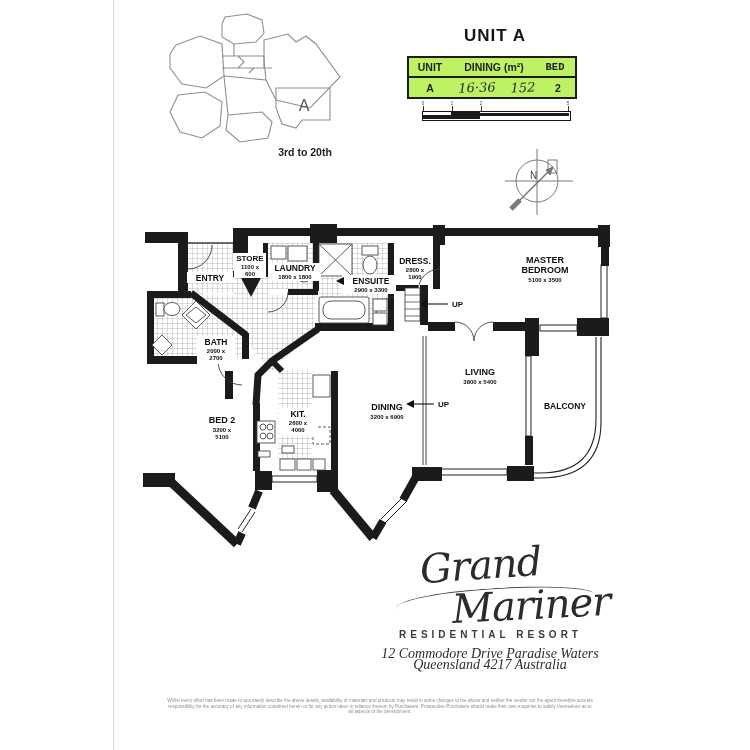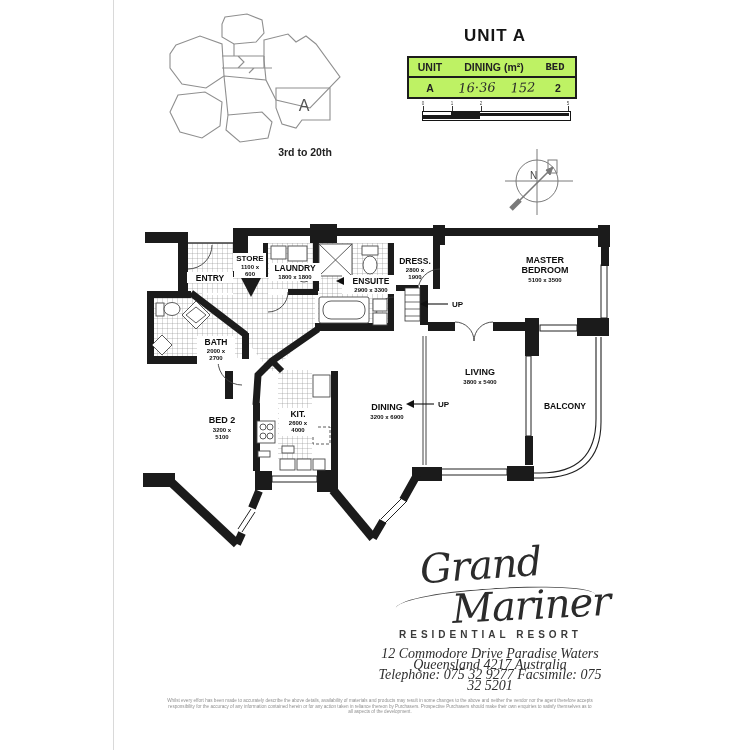--- a/index.html
+++ b/index.html
@@ -309,18 +309,17 @@
   </svg>
 
   <div class="abs logo-grand">Grand</div>
   <div class="abs logo-flourish"></div>
   <div class="abs logo-mariner">Mariner</div>
   <div class="abs logo-sub">RESIDENTIAL RESORT</div>
 
   <div class="abs address">
     <div>12 Commodore Drive Paradise Waters</div>
     <div>Queensland 4217 Australia</div>
-    <div>Telephone: 075 32 9277   Facsimile: 075 32 5201</div>
   </div>
 
   <div class="abs disclaimer">Whilst every effort has been made to accurately describe the above details, availability of materials and products may result in some changes to the above and neither the vendor nor the agent therefore accepts responsibility for the accuracy of any information contained herein or for any action taken in reliance thereon by Purchasers. Prospective Purchasers should make their own enquiries to satisfy themselves as to all aspects of the development.</div>
 
 </div>
 
 </body></html>

